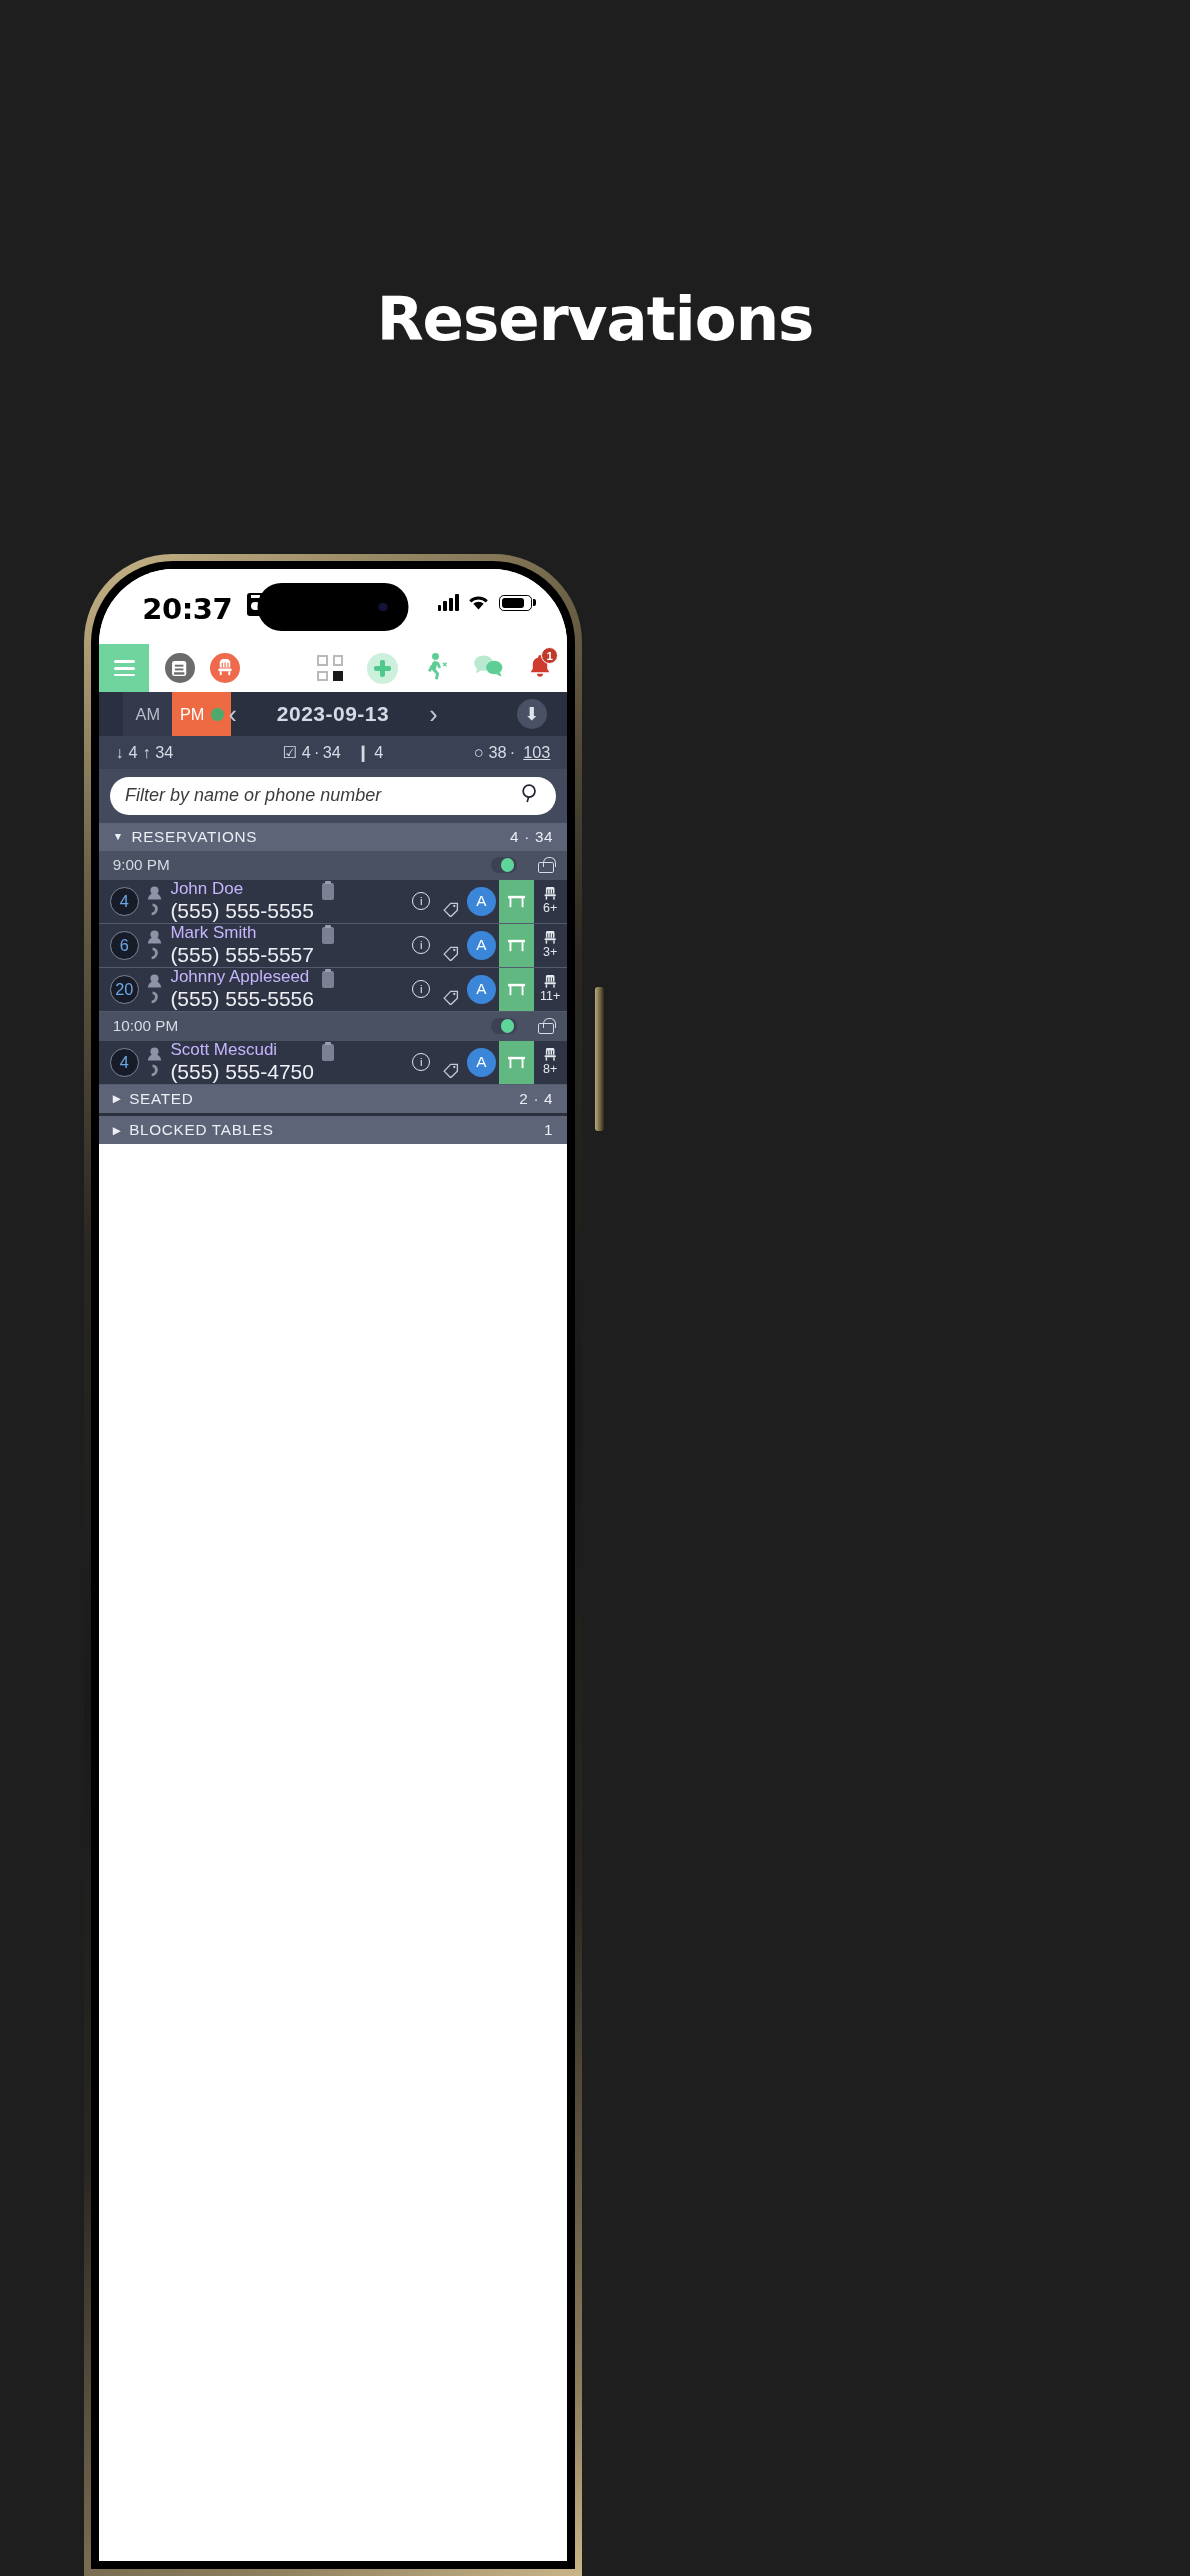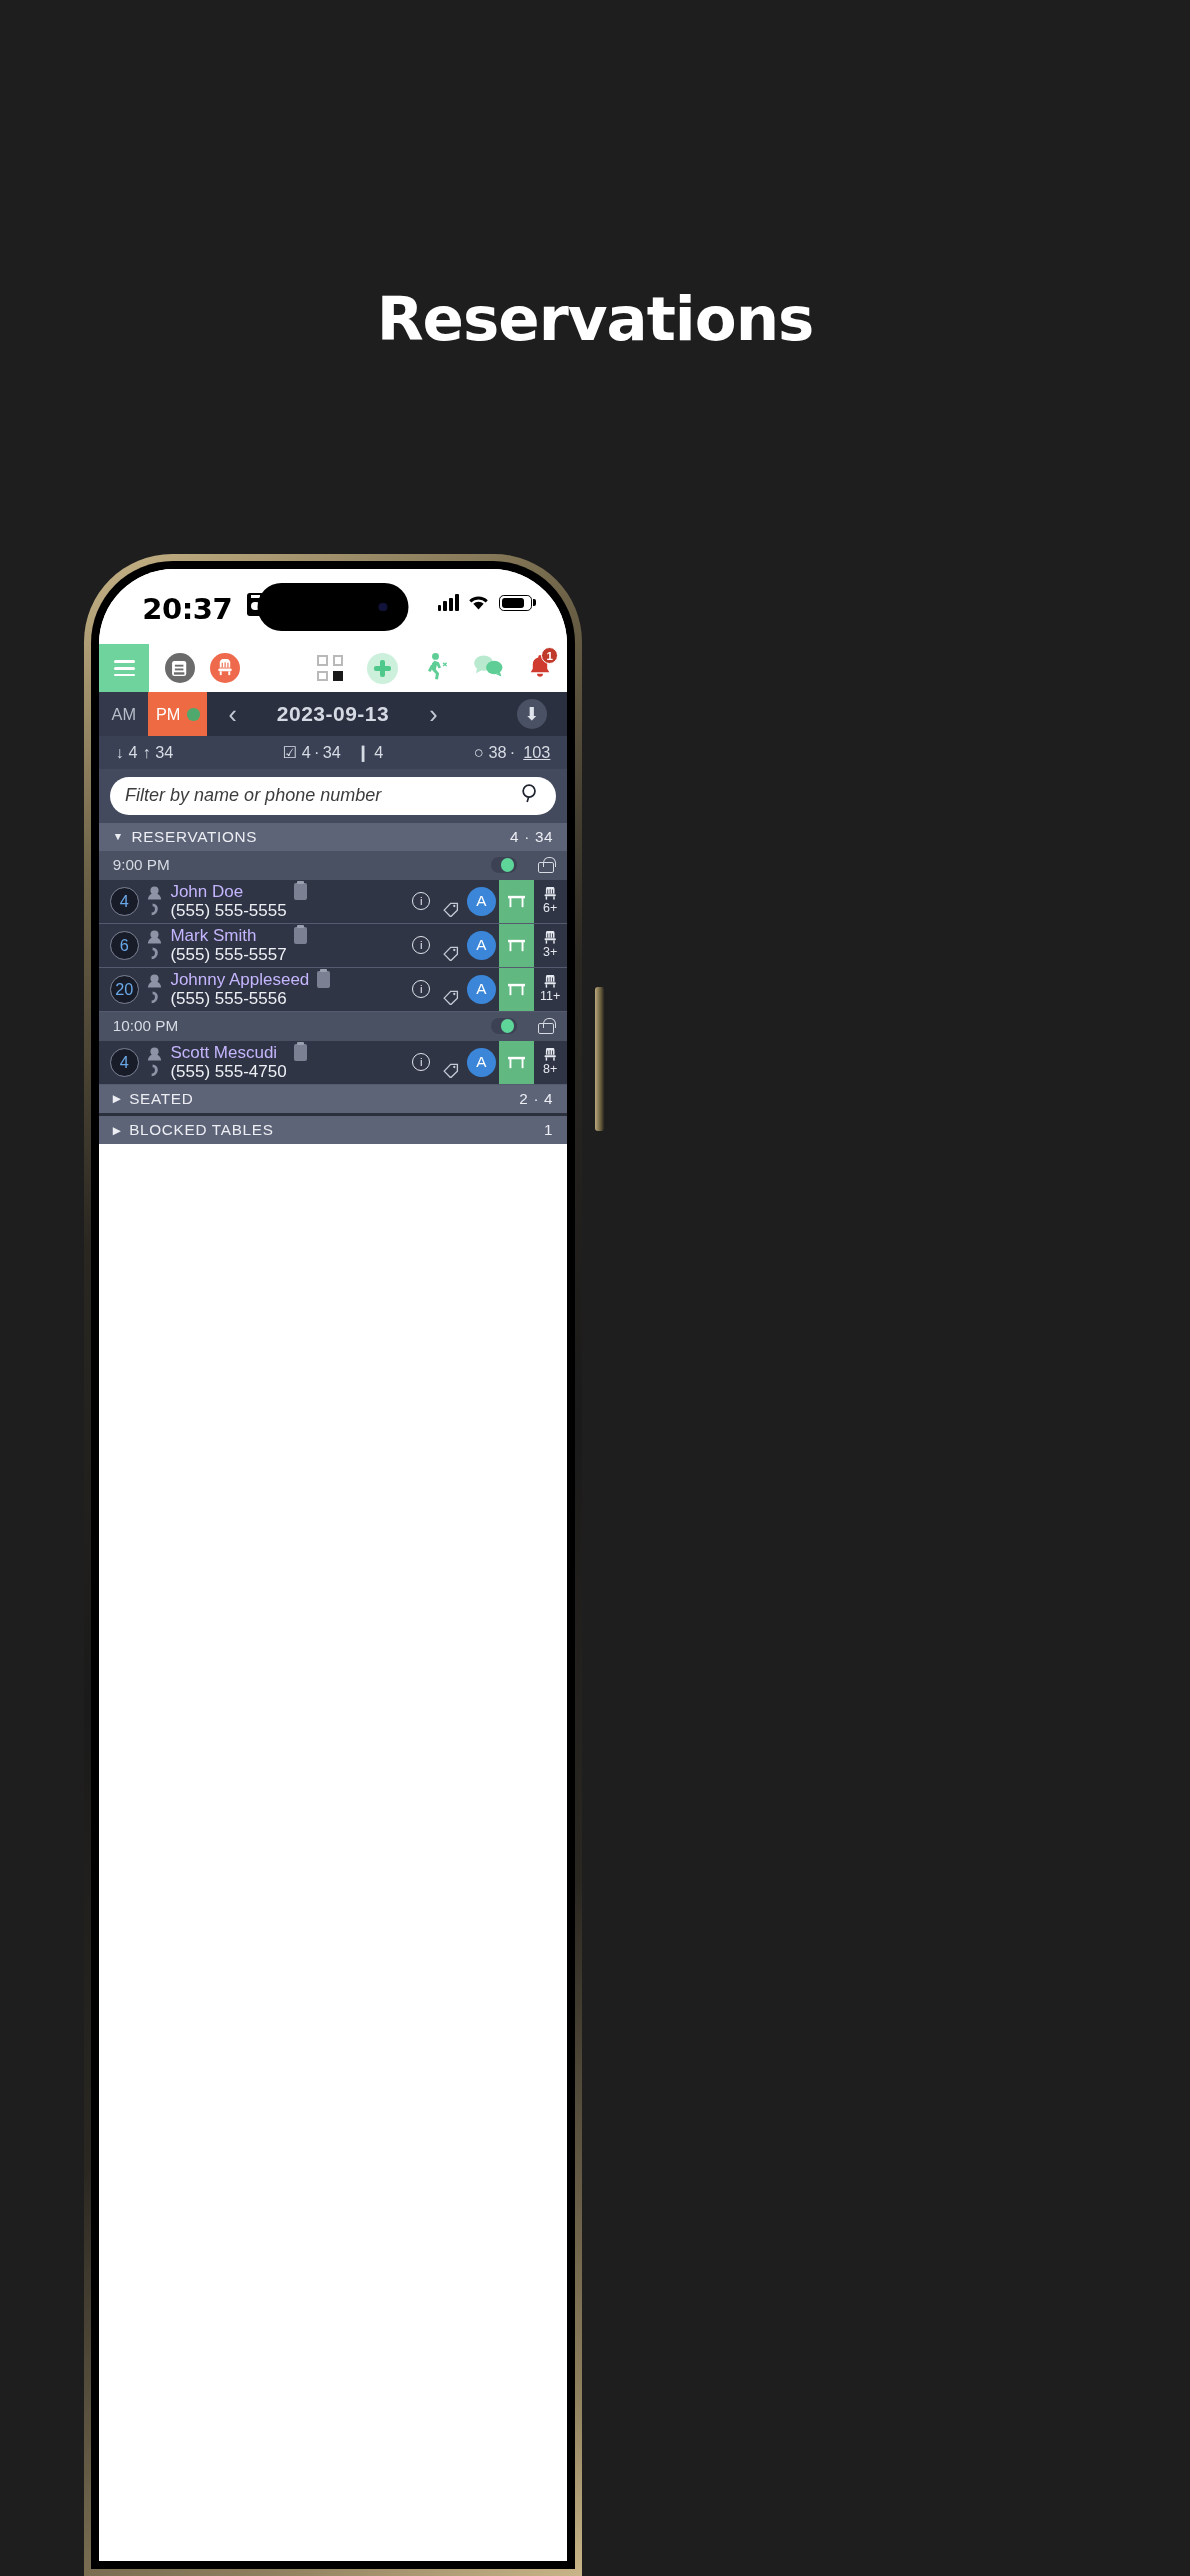--- a/index.html
+++ b/index.html
@@ -125,21 +125,21 @@
     position:absolute; right:-4.8px; top:-5.7px; min-width:17px;height:17px;
     border-radius:8.6px;background:#c0392b;color:#fff;font-size:11.5px;
     display:flex;align-items:center;justify-content:center;font-weight:bold;
     border:1.9px solid #fff;
   }
 
   
   .datebar {
     height: 44px; background:#2b3040; display:flex; align-items:center; position:relative;
   }
-  .ampm { display:flex; height:100%; }
+  .ampm { display:flex; height:100%;padding-left:24px; }
   .ampm .seg {
     width:49px;height:100%;display:flex;align-items:center;justify-content:center;
     color:#b7bcc9;font-size:16.3px;
   }
   .ampm .seg.am { background:#343a4c; }
   .ampm .seg.pm { background:#ee6a43; color:#fff; gap:6.7px; width:59px;}
   .pm-dot{width:12.5px;height:12.5px;border-radius:50%;background:#4fa96c;display:block;}
   .date-center{position:absolute;left:50%;transform:translateX(-50%);display:flex;align-items:center;gap:40px;}
   .date-center .chev{color:#c3c8d4;font-size:25px;line-height:1;}
   .date-text{color:#d5d9e3;font-size:21px;font-weight:bold;letter-spacing:0.5px;}
@@ -194,21 +194,21 @@
     border-bottom:1px solid #555b6e;position:relative;
   }
   .party-badge{
     margin-left:10.5px;width:29px;height:29px;border-radius:50%;
     border:1.9px solid #7e8496;background:#181c28;color:#6aa7e6;
     display:flex;align-items:center;justify-content:center;font-size:16.3px;
   }
   .person-phone{margin-left:4.8px;width:22px;display:flex;flex-direction:column;align-items:center;color:#9aa0b0;line-height:1;}
   .guest-info{margin-left:4.8px;display:flex;flex-direction:column;justify-content:center;}
   .guest-name{color:#c4b5fd;font-size:17px;line-height:1.15;}
-  .guest-phone{color:#eef0f5;font-size:17px;line-height:1.15;}
+  .guest-phone{color:#eef0f5;font-size:21px;line-height:1.15;}
   .notes-ico{margin-left:7.7px;width:12.5px;height:17px;background:#7b8193;border-radius:1.9px;position:relative;align-self:flex-start;margin-top:3.8px;}
   .notes-ico::before{content:"";position:absolute;left:2.9px;top:-2.9px;width:6.7px;height:3.8px;background:#9aa0b0;border-radius:1px;}
   .row-right{margin-left:auto;display:flex;align-items:center;height:100%;}
   .info-ico{width:18px;height:18px;border-radius:50%;border:1.9px solid #e2e5ec;color:#e2e5ec;font-size:11.5px;display:flex;align-items:center;justify-content:center;margin-right:12.5px;}
   .tag-ico{width:16.3px;height:16.3px;margin-right:7.7px;align-self:center;margin-top:15.3px;}
   .av-a{width:29px;height:29px;border-radius:50%;background:#3b86d8;color:#fff;font-size:15.3px;display:flex;align-items:center;justify-content:center;margin-right:2.9px;}
   .table-chip{width:35px;height:100%;background:#62b881;display:flex;align-items:center;justify-content:center;}
   .seat-count{width:33px;display:flex;flex-direction:column;align-items:center;justify-content:center;color:#e6e9f0;font-size:12.5px;gap:1px;}
 
   

